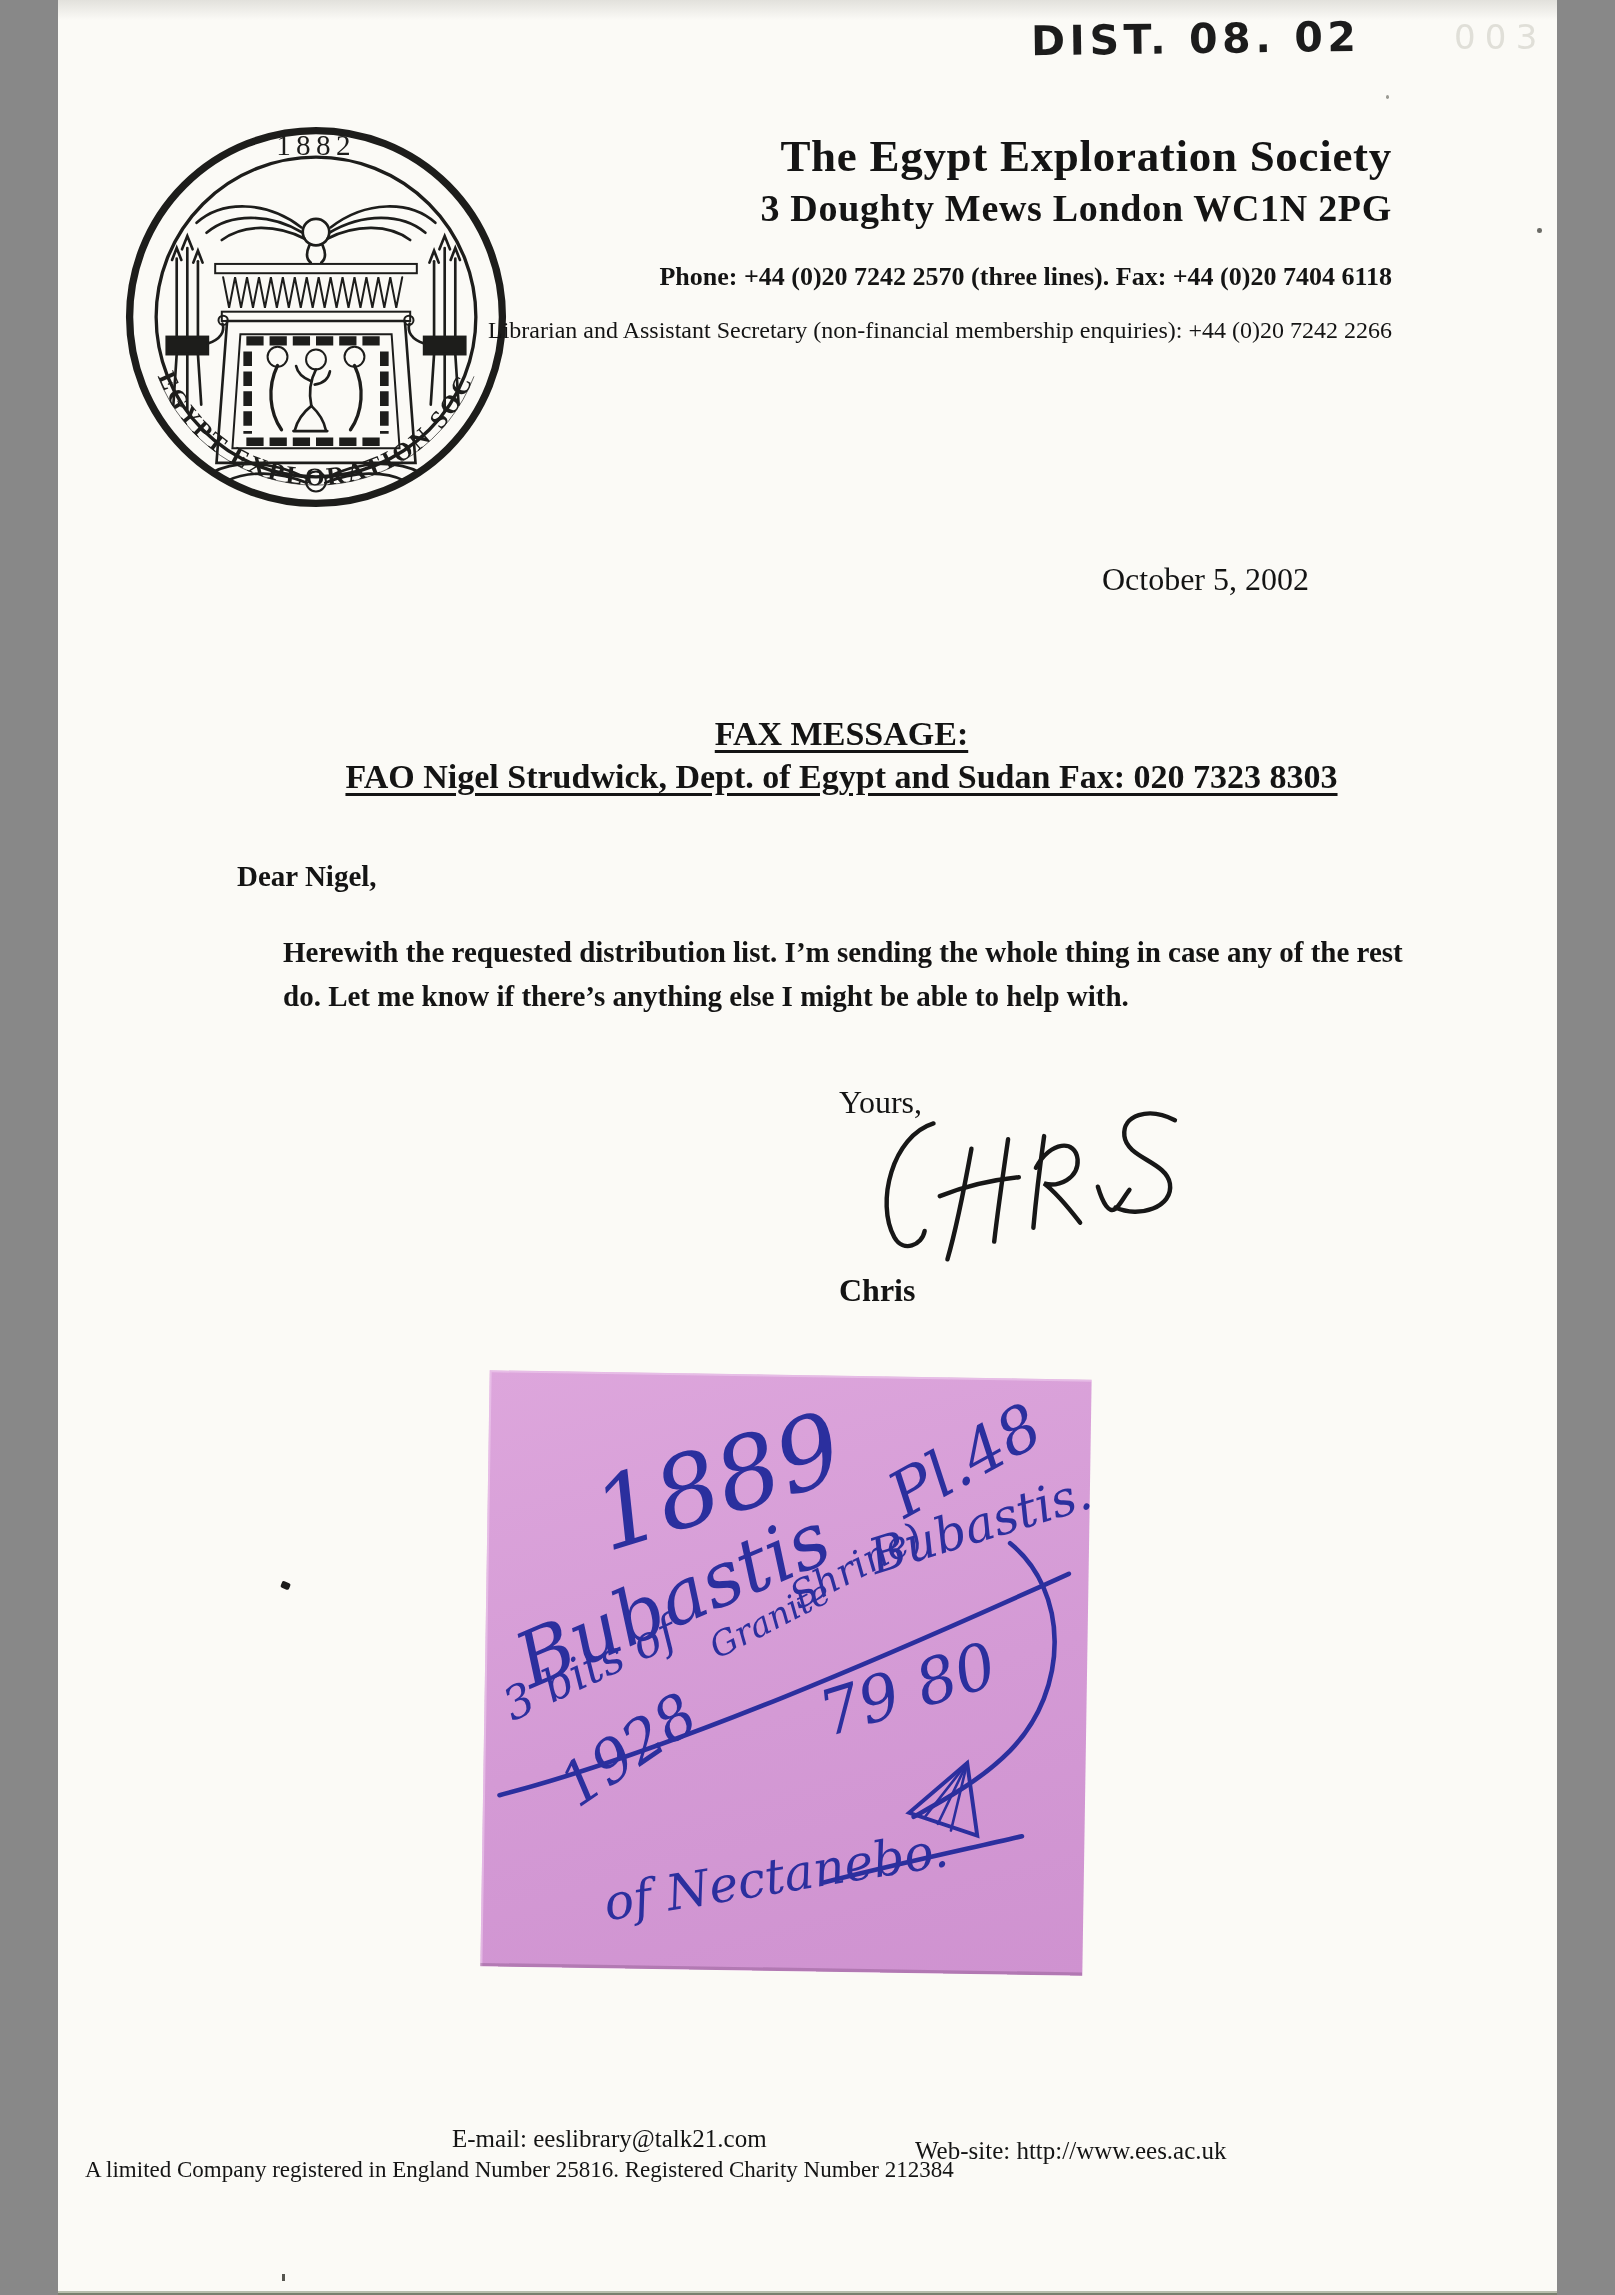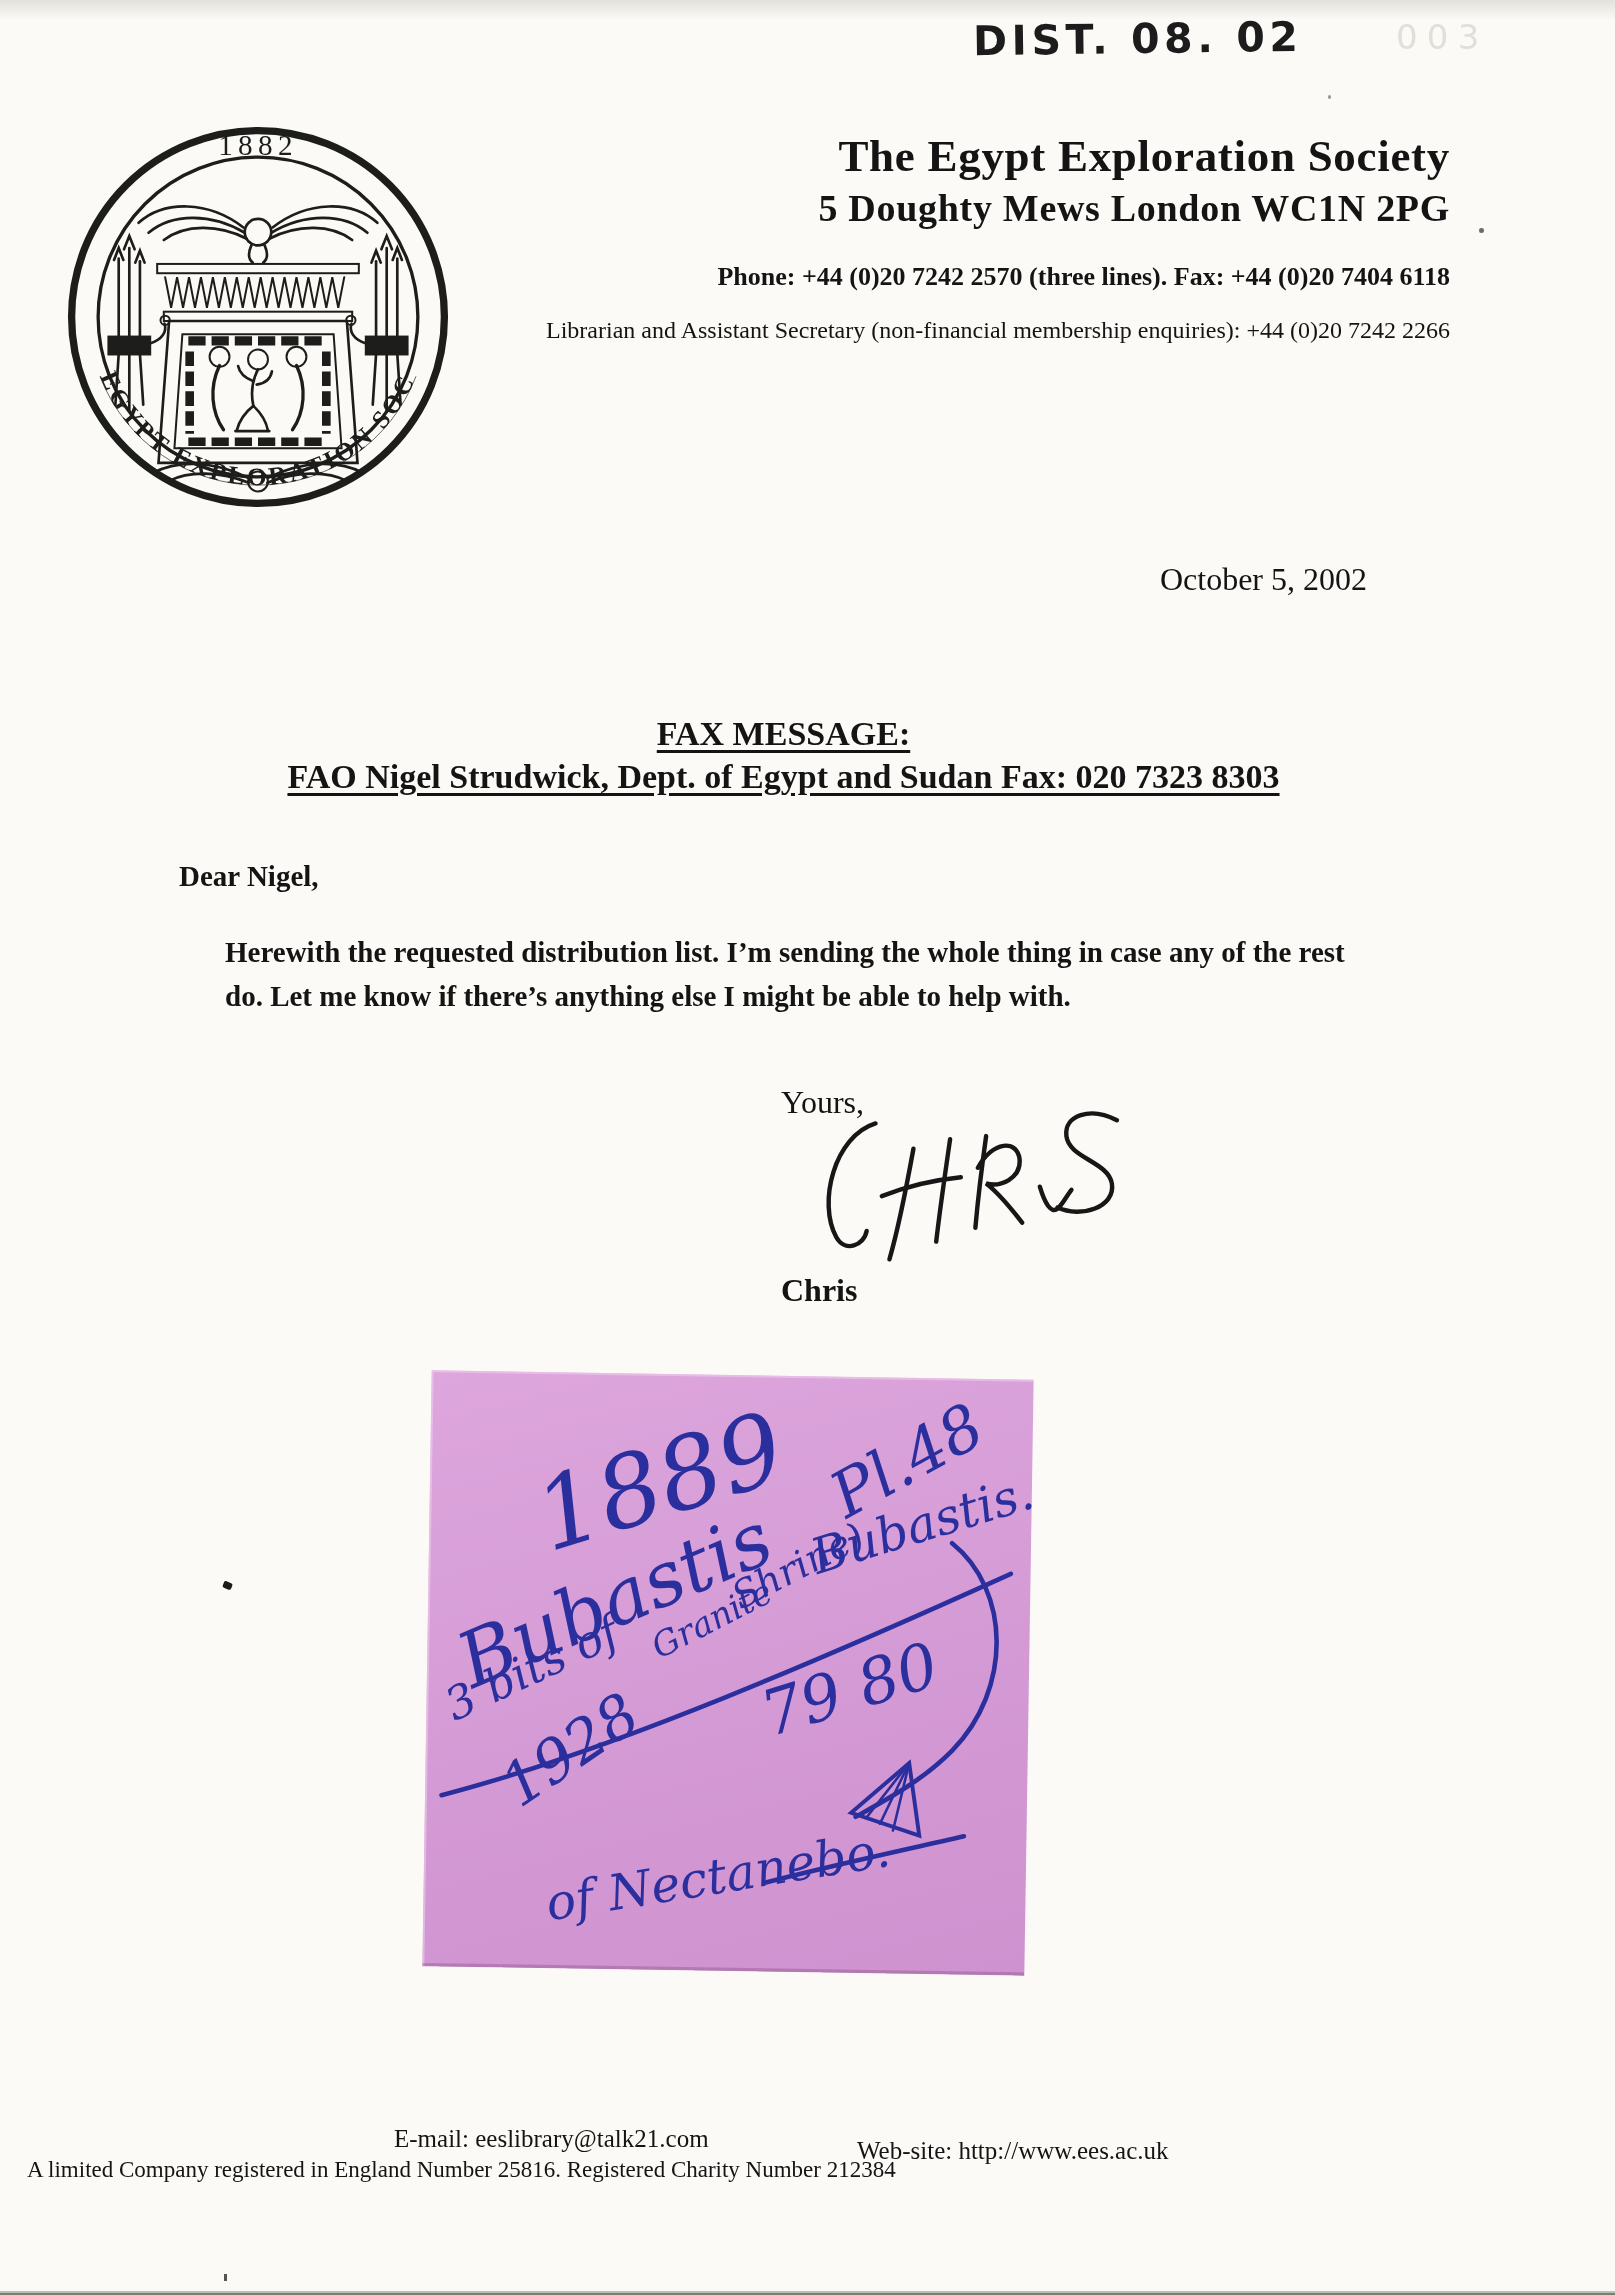--- a/index.html
+++ b/index.html
@@ -1,17 +1,17 @@
 <!DOCTYPE html>
 <html style="font-size:10.5px"><head>
 <meta charset="utf-8">
 <style>
   html,body{margin:0;padding:0;background:#888;}
   .page{
-    position:relative;width:1615px;height:2295px;margin:0 auto;
+    position:relative;width:1499px;height:2295px;margin:0 auto;
     background:#fbfaf6;overflow:hidden;
     font-family:"Liberation Serif","DejaVu Serif",serif;color:#141414;
   }
   .abs{position:absolute;}
   .top-edge{top:0;left:0;right:0;height:20px;
     background:linear-gradient(to bottom,#e2e1dc,rgba(251,250,246,0));}
   .bottom-edge{bottom:0;left:0;right:0;height:6px;
     background:linear-gradient(to top,#79806f 0 2px,#b9beae 2px 4px,rgba(0,0,0,0) 4px);}
   
   .dist{top:14.5px;left:973px;font-family:"DejaVu Sans",sans-serif;
@@ -145,21 +145,21 @@
           <path d="M 494,356 L 494,442"></path>
           <path d="M 478,356 L 473,432"></path>
         <path d="M 463,340 C 444,334 437,322 441,310"></path>
           <circle cx="440" cy="305" r="7" stroke-width="3"></circle>
       </g>
     </g>
   </svg>
 
   <div class="abs org-block">
     <div class="org-name">The Egypt Exploration Society</div>
-    <div class="org-address">5 Doughty Mews London WC1N 2PG</div>
+    <div class="org-address">3 Doughty Mews London WC1N 2PG</div>
     <div class="org-phone">Phone: +44 (0)20 7242 2570 (three lines). Fax: +44 (0)20 7404 6118</div>
     <div class="org-librarian">Librarian and Assistant Secretary (non-financial membership enquiries): +44 (0)20 7242 2266</div>
   </div>
 
   <div class="abs date-line">October 5, 2002</div>
 
   <div class="abs fax-block">
     <div class="fax-line">FAX MESSAGE:</div>
     <div class="fax-line">FAO Nigel Strudwick, Dept. of Egypt and Sudan Fax: 020 7323 8303</div>
   </div>

